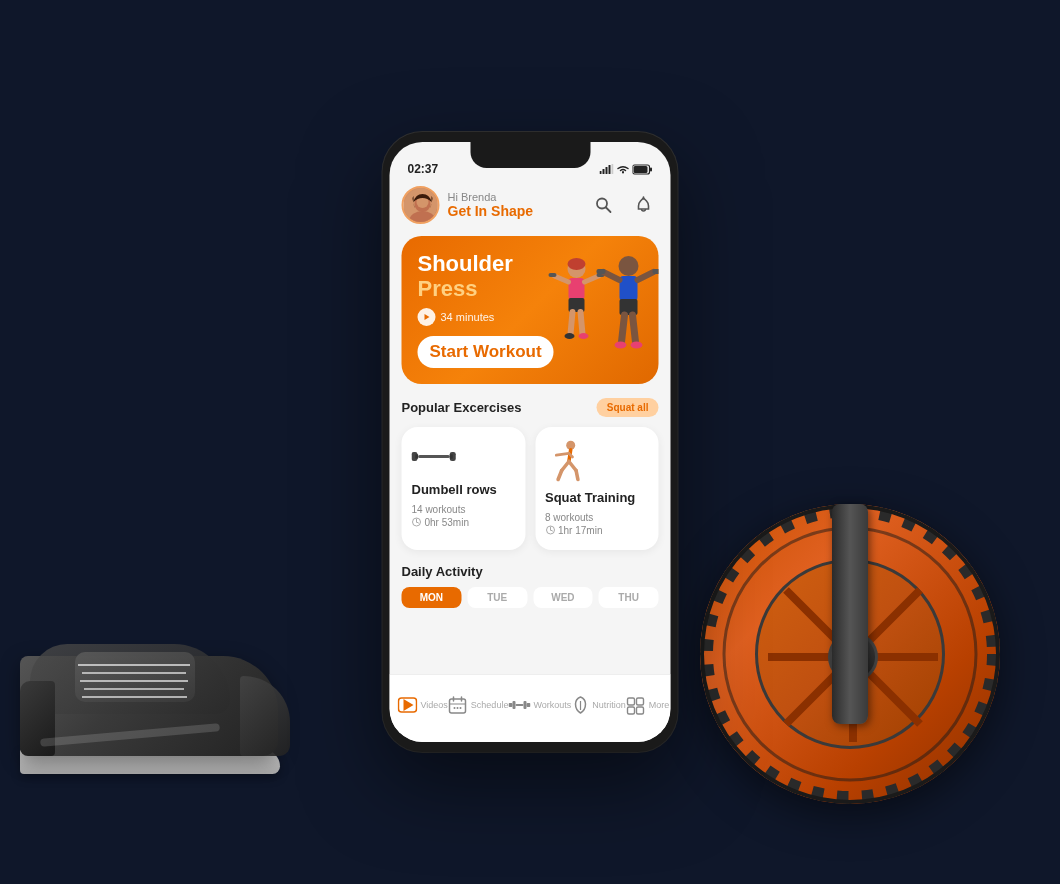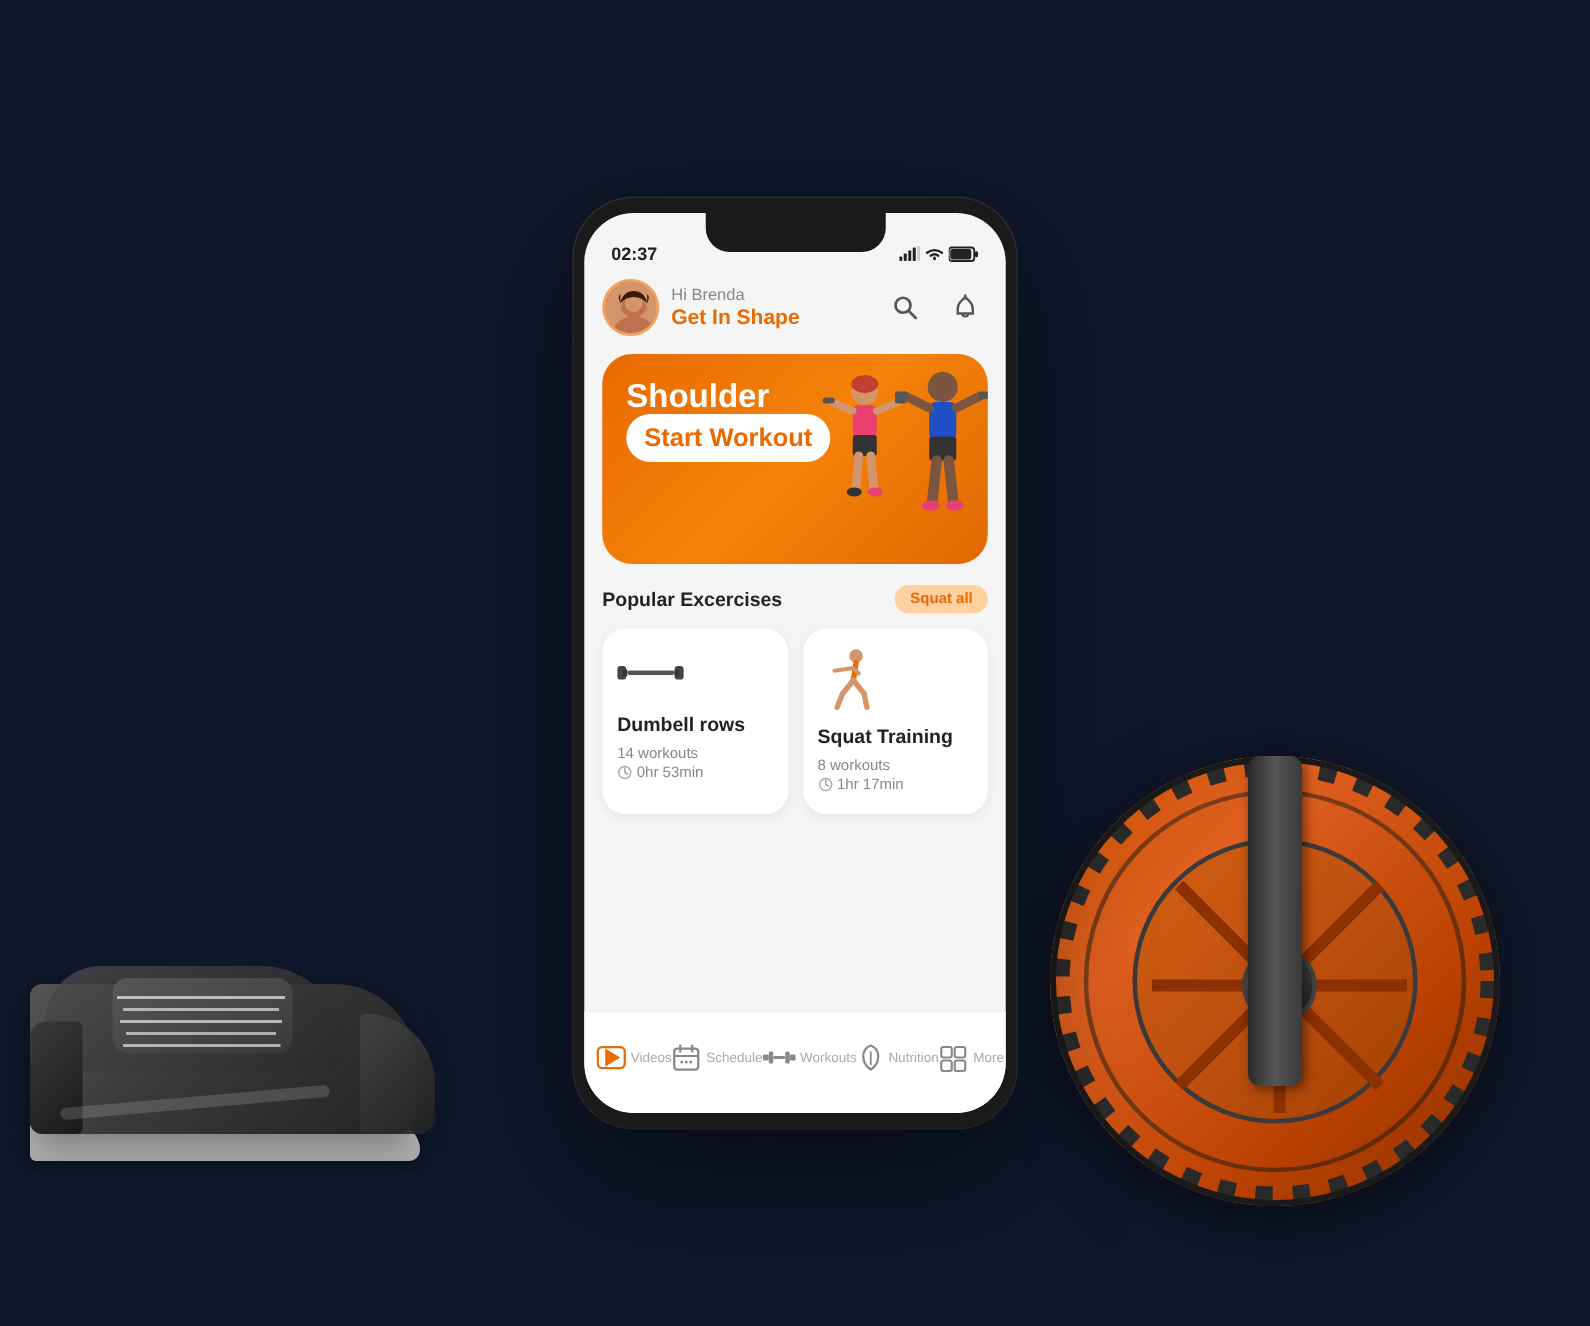--- a/index.html
+++ b/index.html
@@ -519,20 +519,27 @@
                   <line x1="9" y1="1" x2="9" y2="3" stroke="#555" stroke-width="1.6" stroke-linecap="round"></line>
                   <path d="M7 13 Q7 15 9 15 Q11 15 11 13" fill="none" stroke="#555" stroke-width="1.4"></path>
                 </svg>
               </div>
             </div>
           </div>
 
           <div class="hero-card">
             <div class="hero-content">
               <div class="hero-title">Shoulder</div>
+              <div class="hero-subtitle">Press</div>
+              <div class="hero-duration">
+                <div class="play-icon">
+                  <div class="play-triangle"></div>
+                </div>
+                <span class="duration-text">34 minutes</span>
+              </div>
               <button class="start-btn">Start Workout</button>
             </div>
 
             <div class="hero-athletes">
               <svg width="140" height="140" viewBox="0 0 140 140">
 
                 <circle cx="48" cy="15" r="9" fill="#d4956a"></circle>
 
                 <ellipse cx="48" cy="10" rx="9" ry="6" fill="#c04030"></ellipse>
 
@@ -633,20 +640,29 @@
                 <svg width="10" height="10" viewBox="0 0 10 10">
                   <circle cx="5" cy="5" r="4" fill="none" stroke="#aaa" stroke-width="1"></circle>
                   <line x1="5" y1="2" x2="5" y2="5" stroke="#aaa" stroke-width="1" stroke-linecap="round"></line>
                   <line x1="5" y1="5" x2="7" y2="6" stroke="#aaa" stroke-width="1" stroke-linecap="round"></line>
                 </svg>
                 <span>1hr 17min</span>
               </div>
             </div>
           </div>
 
+          <div class="daily-activity">
+            <div class="daily-title">Daily Activity</div>
+            <div class="day-tabs">
+              <div class="day-tab active">MON</div>
+              <div class="day-tab">TUE</div>
+              <div class="day-tab">WED</div>
+              <div class="day-tab">THU</div>
+            </div>
+          </div>
 
         </div>
 
         <div class="bottom-nav">
 
           <div class="nav-item">
             <svg width="20" height="20" viewBox="0 0 20 20" class="nav-icon active">
               <polygon points="6,4 16,10 6,16" fill="#e86a00"></polygon>
               <rect x="1" y="3" width="18" height="14" rx="3" fill="none" stroke="#e86a00" stroke-width="1.5"></rect>
             </svg>

